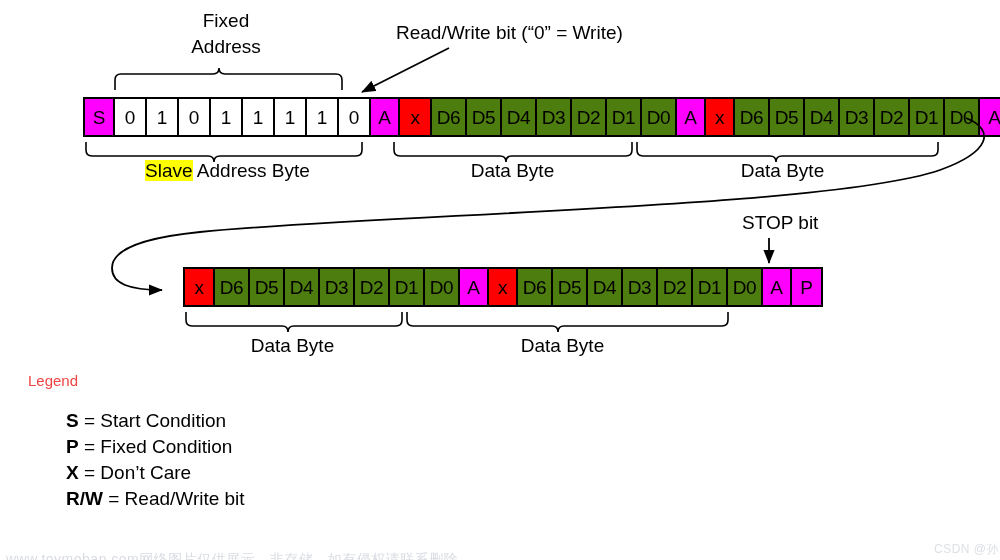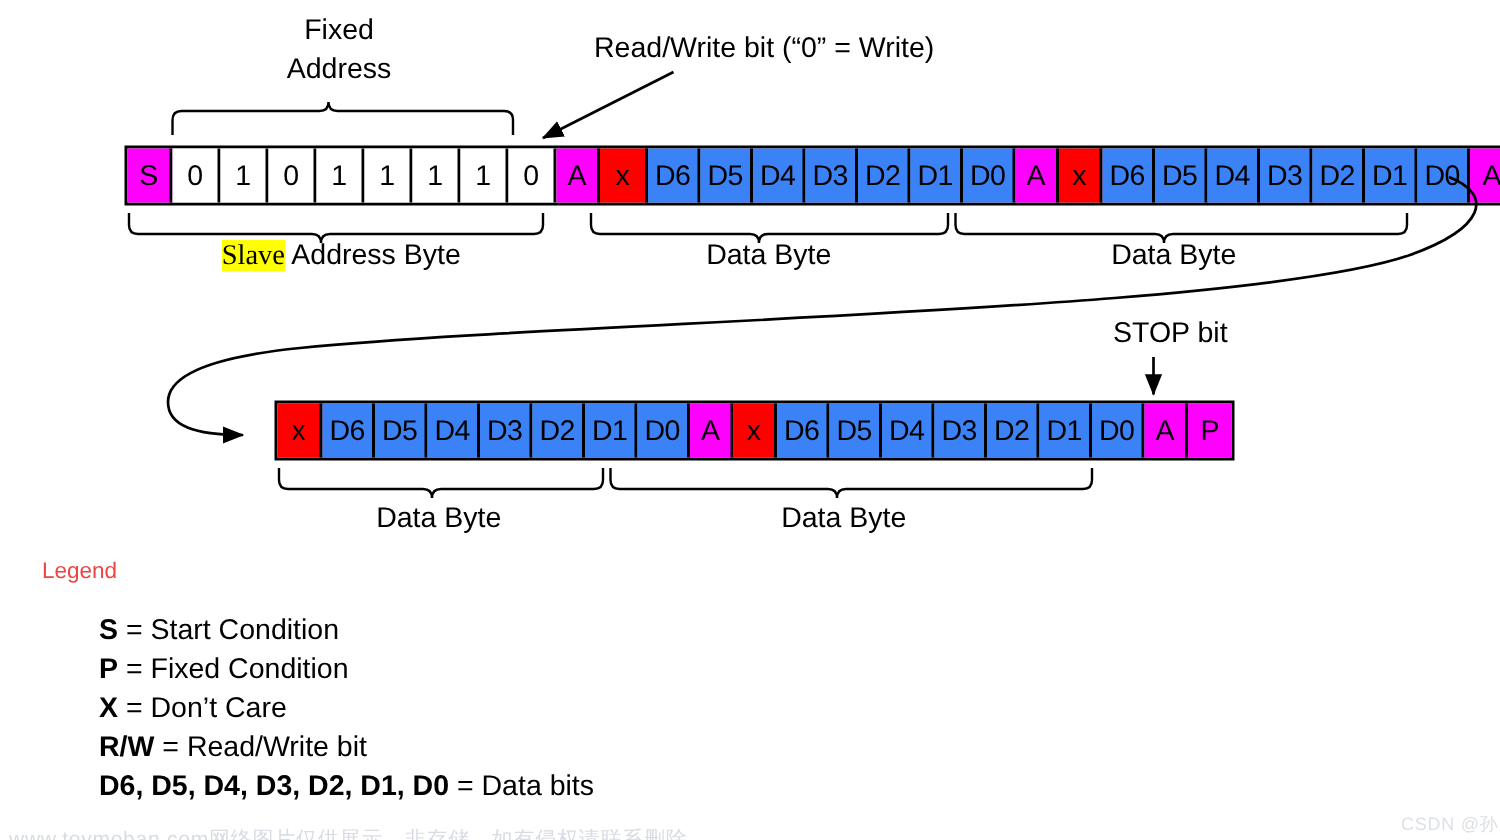--- a/index.html
+++ b/index.html
@@ -28,32 +28,32 @@
     justify-content:center;
     font-size:19px;
     line-height:1;
     color:#000;
     height:100%;
     letter-spacing:-0.3px;
   }
   .cell:last-child{border-right:none;}
   .c-magenta{background:#ff00ff;}
   .c-red{background:#ff0000;}
-  .c-cyan{background:#3b82f6;text-align:right;}
+  .c-cyan{background:#4d7c0f;text-align:right;}
   .c-white{background:#ffffff;}
 
   
   .lbl{
     position:absolute;
     font-size:19px;
     color:#000;
     white-space:nowrap;
   }
   .lbl.center{text-align:center;}
-  .hl{background:#ffff00;font-family:Liberation Serif, serif;}
+  .hl{background:#ffff00;}
 
   
   #legend{position:absolute;left:28px;top:372px;}
   #legend .legend-title{font-size:15px;color:#ef4444;}
   #legend .rows{margin-left:38px;margin-top:21px;}
   #legend .lrow{font-size:19px;color:#000;margin-bottom:4px;white-space:nowrap;}
   #legend .lrow b{font-weight:bold;}
 
   
   .wm{
@@ -180,20 +180,19 @@
     </g>
   </svg>
 
   <div id="legend">
     <div class="legend-title">Legend</div>
     <div class="rows" id="legend-rows">
         <div class="lrow"><b>S</b><span> = Start Condition</span></div>
         <div class="lrow"><b>P</b><span> = Fixed Condition</span></div>
         <div class="lrow"><b>X</b><span> = Don’t Care</span></div>
         <div class="lrow"><b>R/W</b><span> = Read/Write bit</span></div>
-        <div class="lrow"><b>D6, D5, D4, D3, D2, D1, D0</b><span> = Data bits</span></div>
       </div>
   </div>
 
   <div class="wm" style="left:6px;top:540px;margin-top:11px;">www.toymoban.com网络图片仅供展示，非存储，如有侵权请联系删除。</div>
   <div class="wm wm-right" style="left:905px;top:541px;">CSDN @孙启尧</div>
 
 </div>
 
 </body></html>

